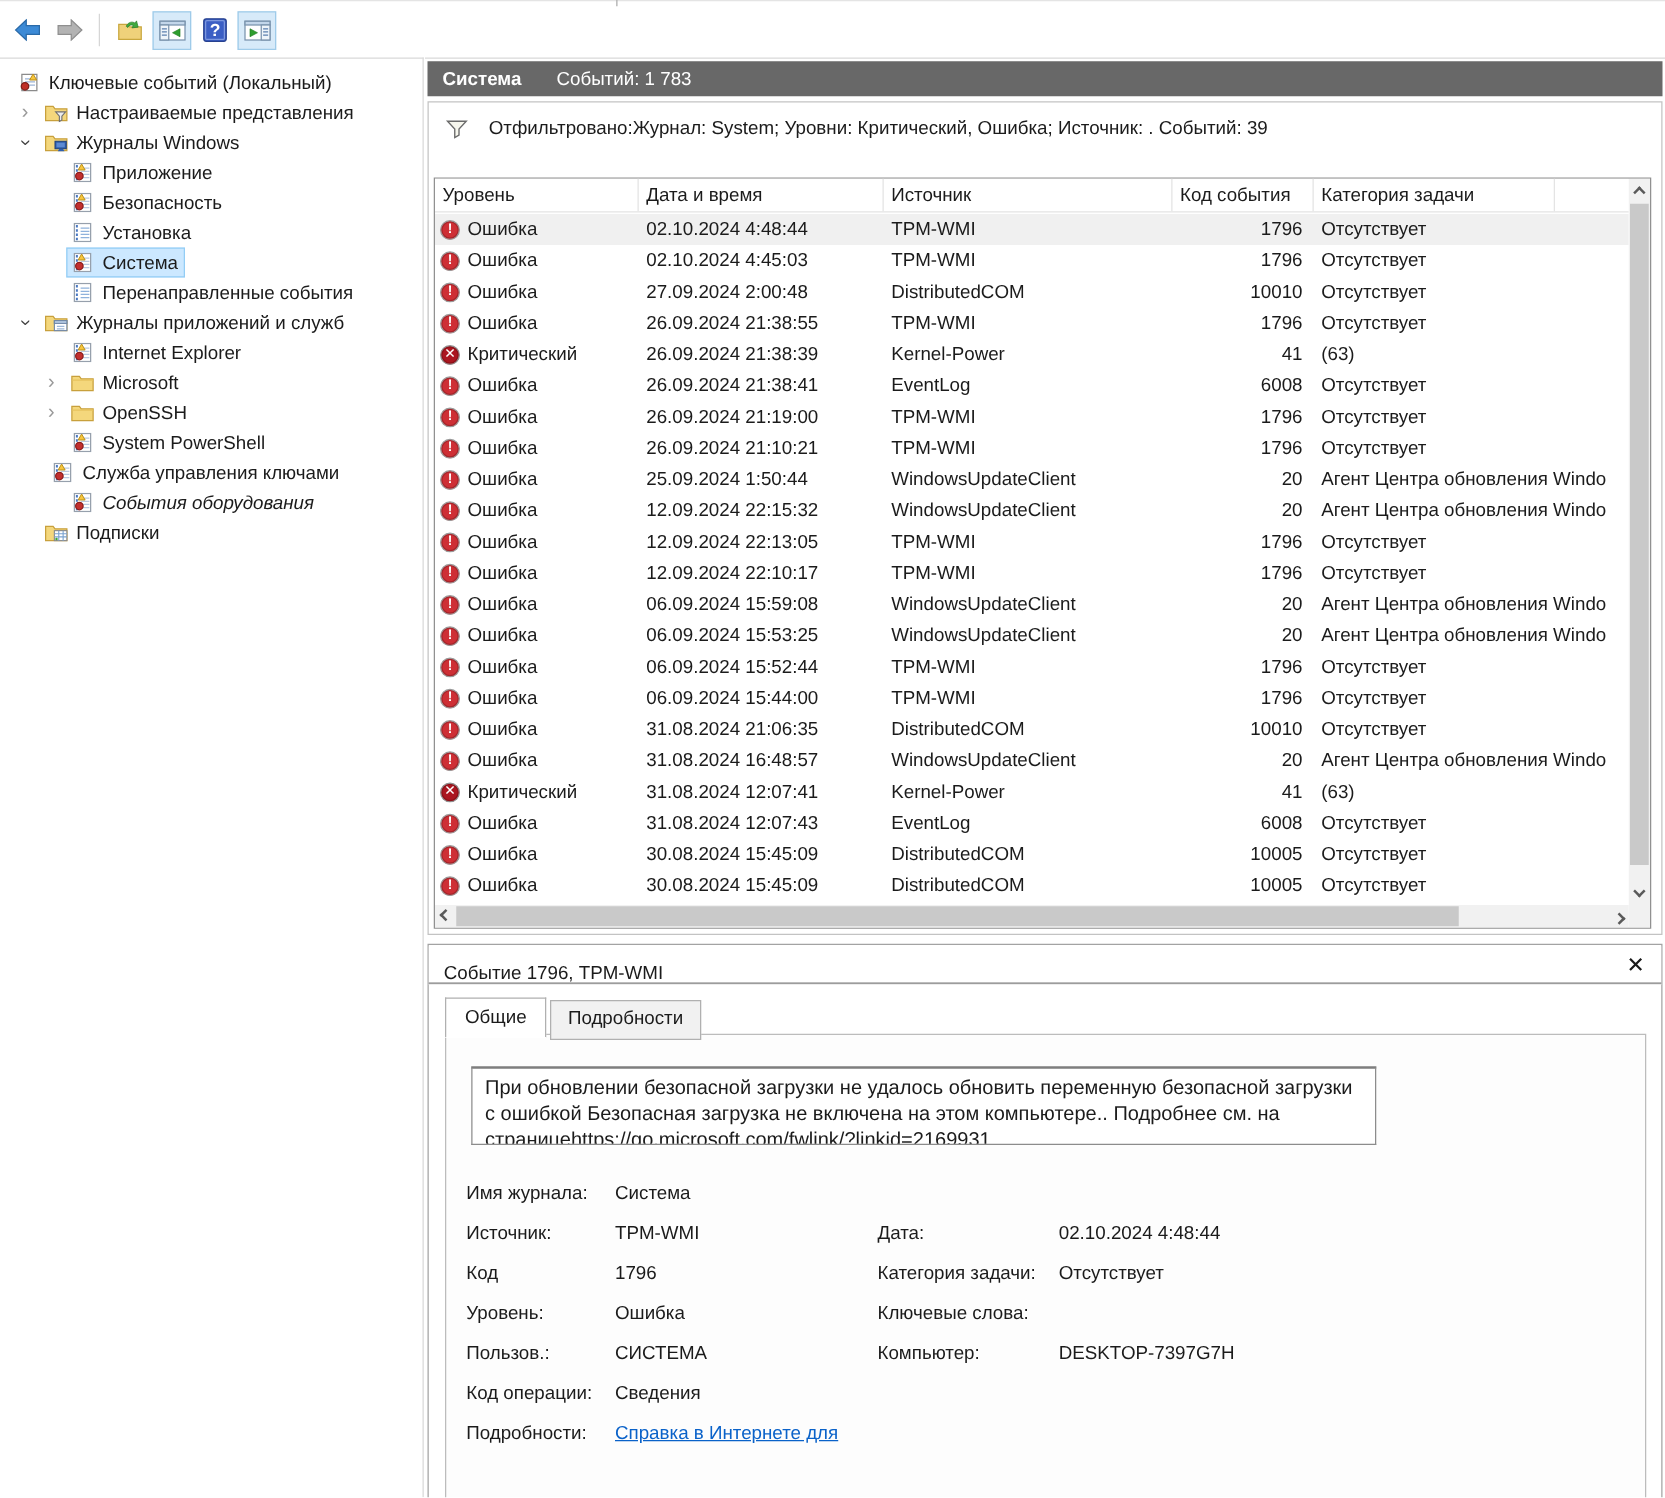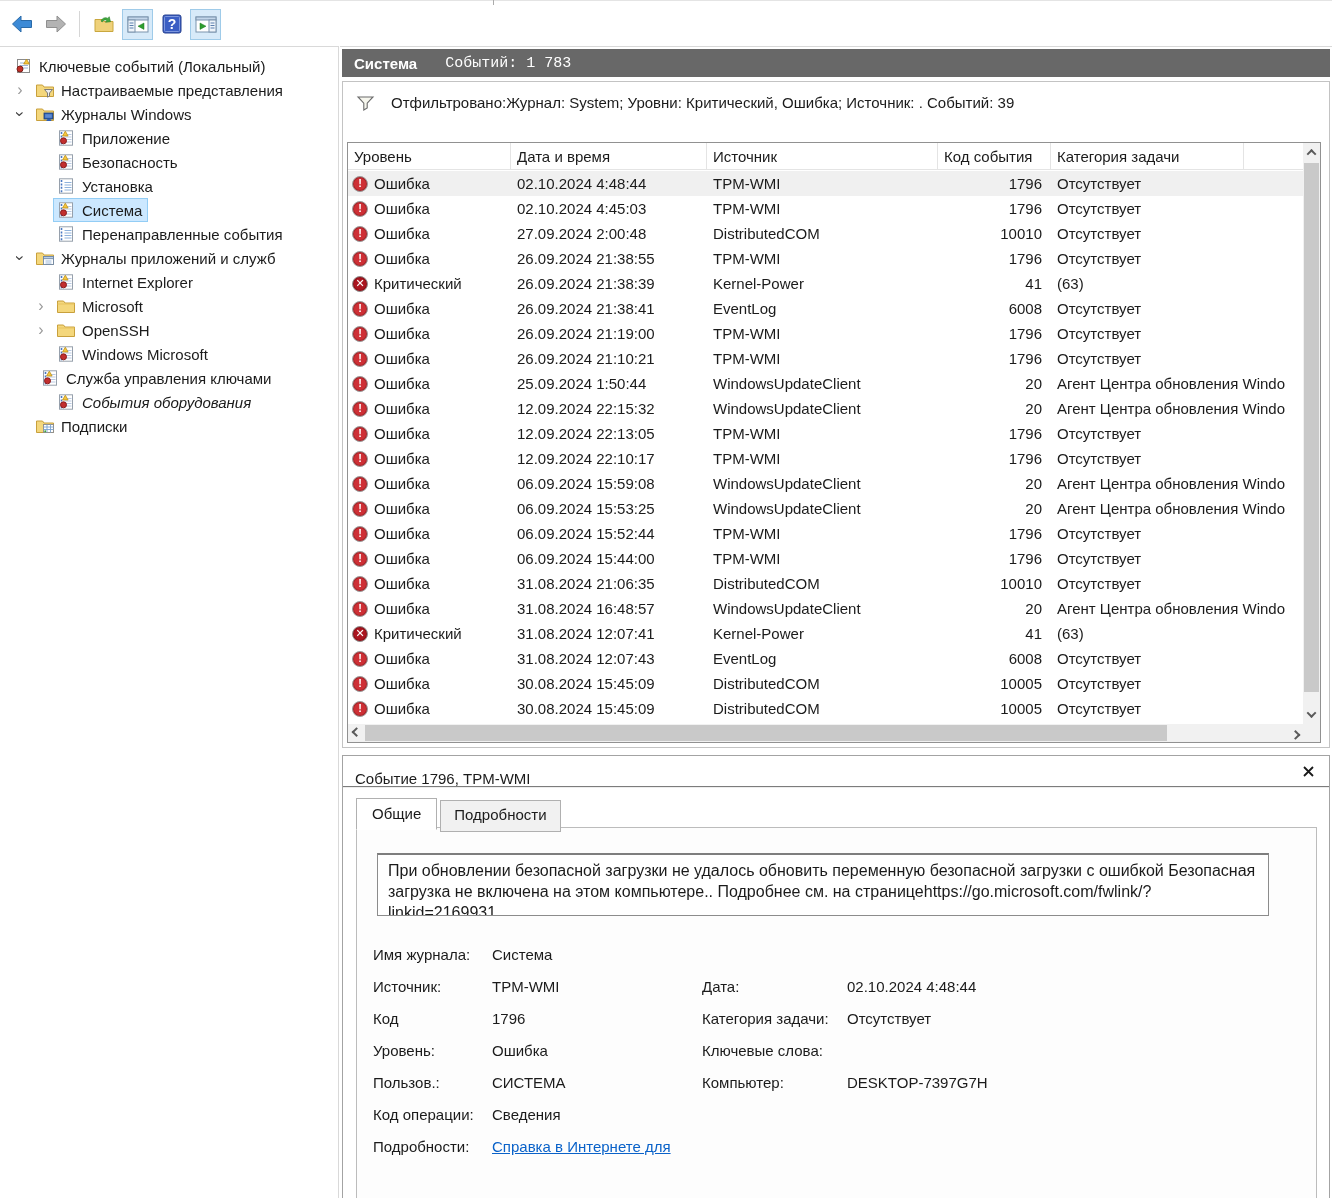--- a/index.html
+++ b/index.html
@@ -29,21 +29,21 @@
   .tinner { display:flex; align-items:center; gap:6px; padding:2px 5px 2px 2px; border:1px solid transparent; }
   .titem.selected .tinner { background:#cce8ff; border-color:#93cdf5; }
   .ticon { width:20px; height:16px; flex:0 0 20px; }
   .tlabel { padding-top:1px; }
 
   
   .main { position:absolute; left:340px; top:46px; right:0; bottom:0; border-top:1px solid #d9d9d9; background:#fff; }
   .result-tabbar { position:absolute; top:2px; left:2px; right:2px; height:28px; background:#686868;
      color:#fff; display:flex; align-items:center; }
   .rt-title { font-weight:bold; padding:0 16px 0 12px; }
-  .rt-count { padding-left:12px;font-family:Liberation Mono, monospace; }
+  .rt-count { padding-left:12px; }
 
   .listbox { position:absolute; left:2px; top:34px; width:988px; height:667px;
      border:1px solid #c3c3c3; background:#fff; }
   .filterbar { height:42px; display:flex; align-items:center; padding-left:13px; gap:16px; }
   .filterbar span { padding-bottom:2px; }
 
   .gridbox { position:absolute; left:4px; right:8px; top:60px; bottom:4px; border:1px solid #919191; background:#fff; }
   .ghead { position:absolute; top:0; left:0; right:17px; height:27px; display:flex;
      border-bottom:1px solid #e4e4e4; background:#fff; }
   .hcell { display:flex; align-items:center; padding-left:6px; border-right:1px solid #e4e4e4;
@@ -83,21 +83,21 @@
   .dhead { height:31px; display:flex; align-items:center; padding:0 12px;
      border-bottom:1px solid #7c7c7c; box-shadow:0 1px 0 #ededed; }
   .dtitle { flex:1;margin-top:15px; }
   .dclose { width:18px; height:18px; display:flex; align-items:center; justify-content:center;
      background:none; border:none; padding:0; }
   .tabs { position:absolute; left:13px; top:44px; display:flex; z-index:2; }
   .tab { padding:5px 13px 6px; border:1px solid #b0b0b0; background:#f1f1f1; margin-right:3px; position:relative; }
   .tab.active { background:#fff; border-bottom:1px solid #fff; padding:6px 15px 7px; top:-2px; z-index:3; }
   .tabpage { position:absolute; left:13px; right:12px; top:71px; bottom:6px;
      border:1px solid #bcbcbc; background:#fdfdfd; z-index:1; }
-  .descbox { position:absolute; left:20px; top:25px; width:892px; height:63px;
+  .descbox { position:absolute; left:20px; top:25px; width:724px; height:63px;
      border:1px solid #8c8c8c; border-top:2px solid #7e7e7e; background:#fff;
      padding:5px 10px; font-size:16px; line-height:21px; overflow:hidden; }
   .fields { position:absolute; left:16px; right:20px; top:110px; }
   .frow { display:flex; height:32px; align-items:center; }
   .fl1 { width:119px; } .fv1 { width:210px; } .fl2 { width:145px; } .fv2 { flex:1; }
   .fv1.link { color:#0a62c9; text-decoration:underline; width:auto; }
 </style>
 </head>
 <body>
 
@@ -320,21 +320,21 @@
           <span class="tlabel">OpenSSH</span>
         </span>
       </div>
 
       <div class="titem" style="padding-left: 29px;">
         <span class="exp"></span>
         <span class="tinner">
           <svg class="ticon" viewBox="0 0 20 16">
             <use href="#log-alert"></use>
           </svg>
-          <span class="tlabel">Windows Microsoft</span>
+          <span class="tlabel">System PowerShell</span>
         </span>
       </div>
 
       <div class="titem" style="padding-left: 13px;">
         <span class="exp"></span>
         <span class="tinner">
           <svg class="ticon" viewBox="0 0 20 16">
             <use href="#log-alert"></use>
           </svg>
           <span class="tlabel">Служба управления ключами</span>

